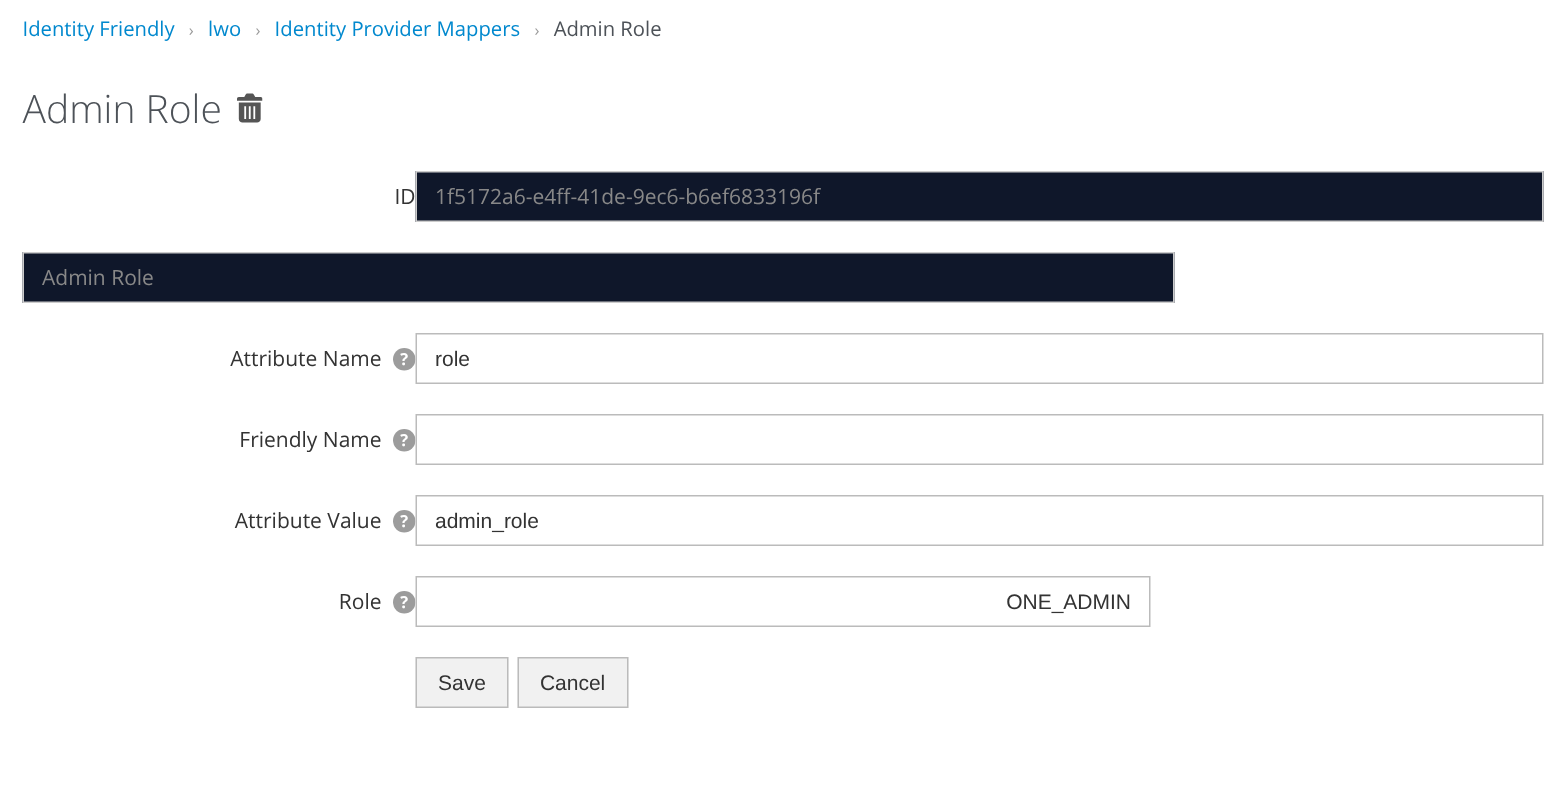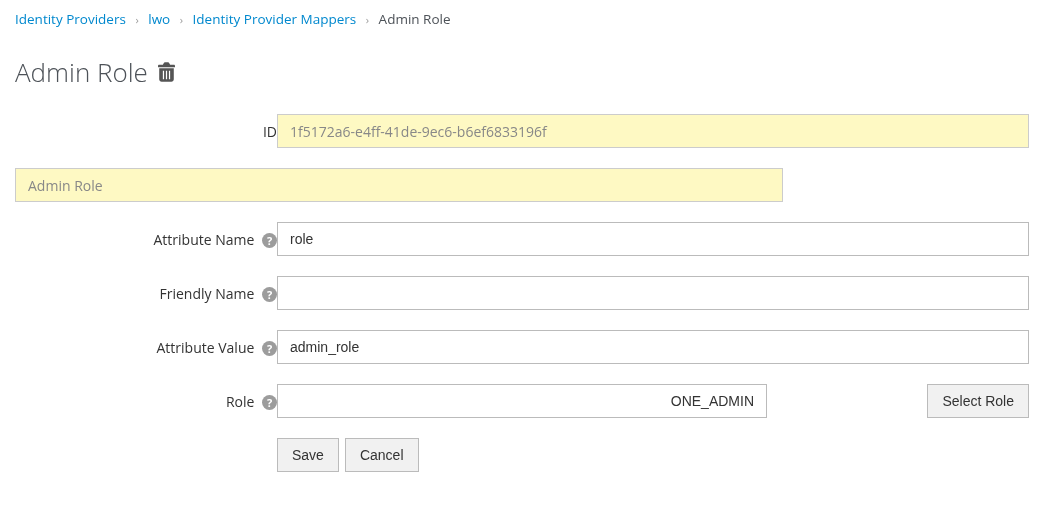--- a/index.html
+++ b/index.html
@@ -82,21 +82,21 @@
     width: 100%;
     height: 34px;
     padding: 4px 12px;
     border: 1px solid #bbb;
     background: #fff;
     font-size: 14px;
     color: #333;
     outline: none;
   }
   .form-static {
-    background: #fef9c3;
+    background: #0f172a;
     color: #888;
     border-color: #ccc;
     display: flex;
     align-items: center;
   }
   .role-input-wrap { flex: 0 0 490px; }
   .role-input-wrap input { width: 100%; text-align: right; }
   .spacer { flex: 1; }
   .btn {
     height: 34px;
@@ -106,21 +106,21 @@
     color: #333;
     font-size: 14px;
     cursor: pointer;
   }
   .actions { margin-left: 262px; padding-left: 0; display:flex; gap:6px; }
 </style>
 </head>
 <body>
 
 <nav class="breadcrumb">
-  <a href="#">Identity Providers</a>
+  <a href="#">Identity Friendly</a>
   <span class="sep">›</span>
   <a href="#">lwo</a>
   <span class="sep">›</span>
   <a href="#">Identity Provider Mappers</a>
   <span class="sep">›</span>
   <span class="current">Admin Role</span>
 </nav>
 
 <h1 class="title">
   <span>Admin Role</span>
@@ -182,21 +182,20 @@
   <div class="form-row">
     <div class="lbl">
       <span>Role</span>
       <span class="help-icon">?</span>
     </div>
     <div class="ctrl">
       <div class="role-input-wrap">
         <input class="form-input" type="text" value="ONE_ADMIN" style="">
       </div>
       <div class="spacer"></div>
-      <button type="button" class="btn">Select Role</button>
     </div>
   </div>
 
   <div class="actions">
     <button type="button" class="btn">Save</button>
     <button type="button" class="btn">Cancel</button>
   </div>
 
 </form>
 

